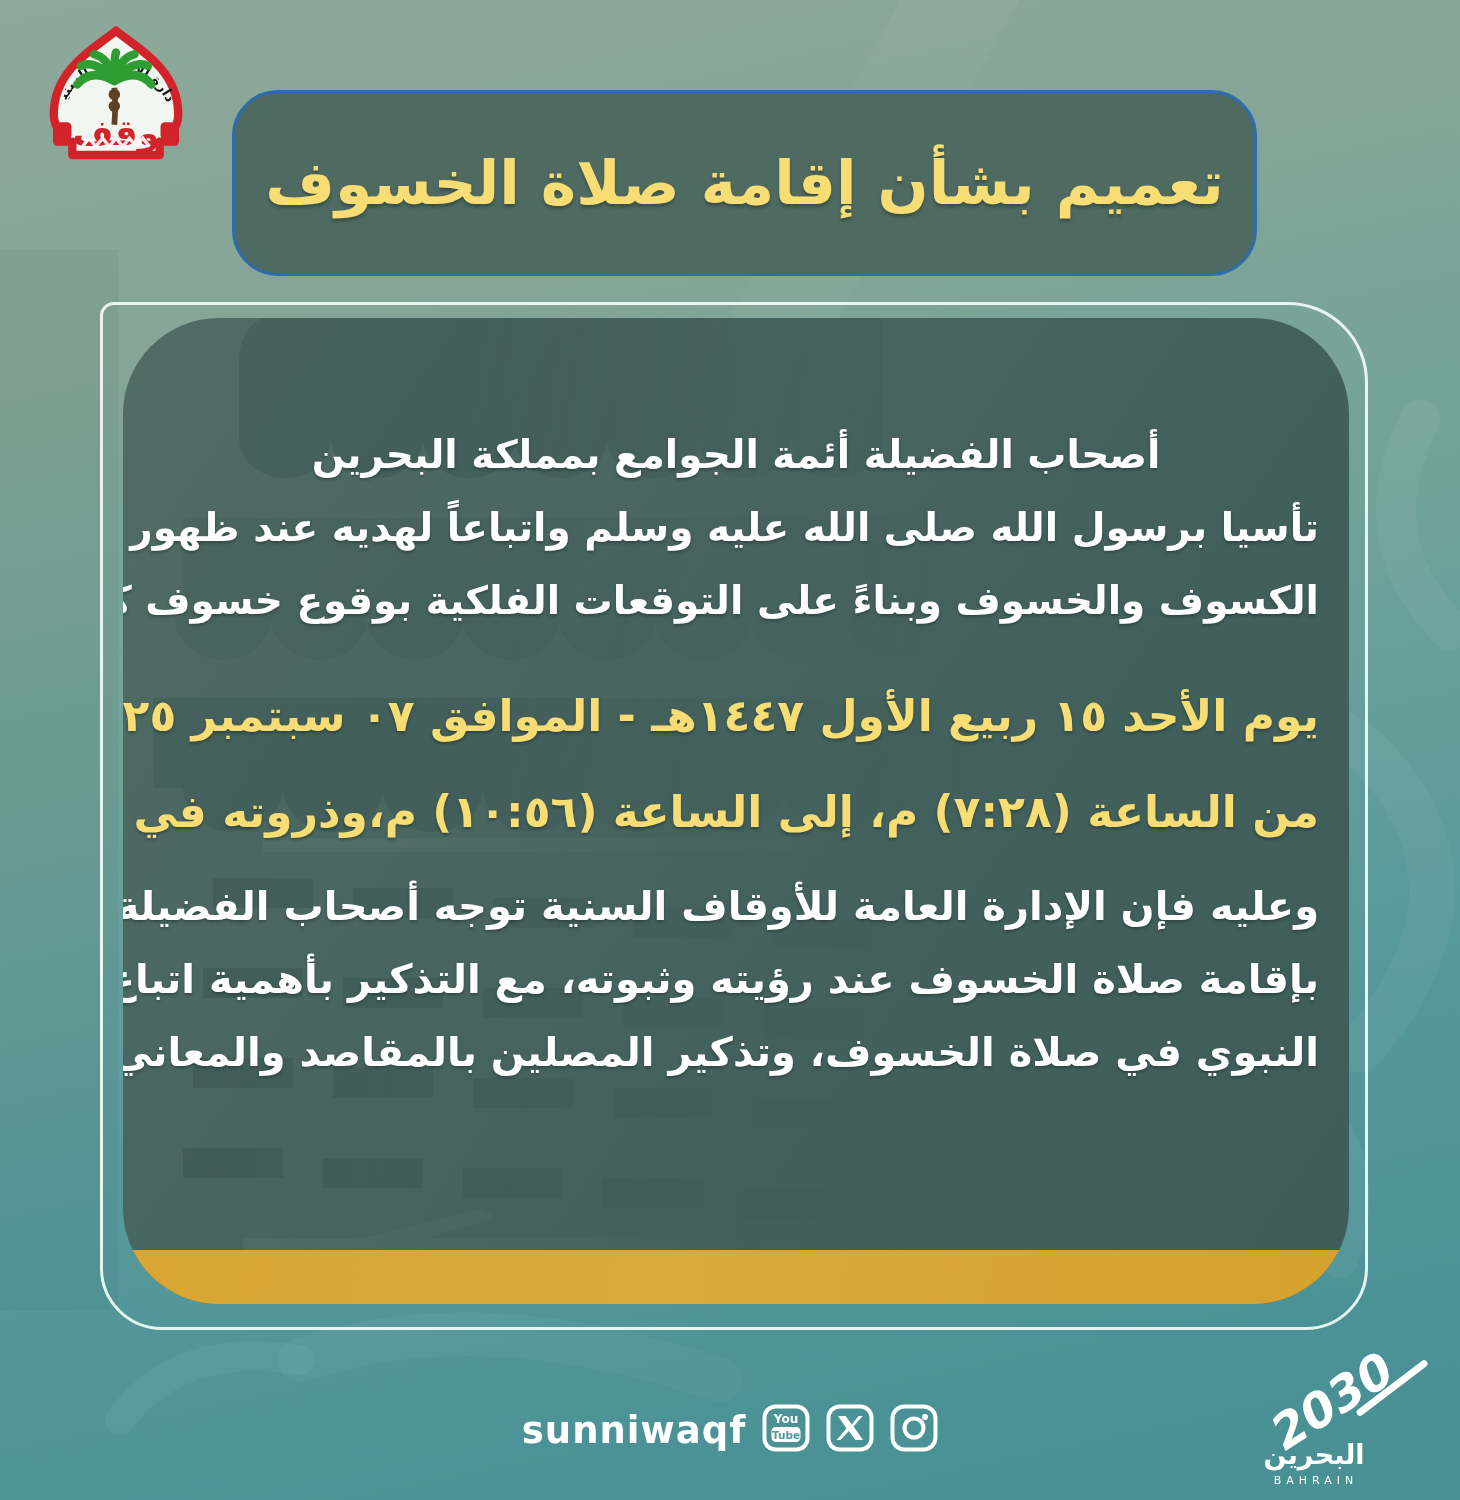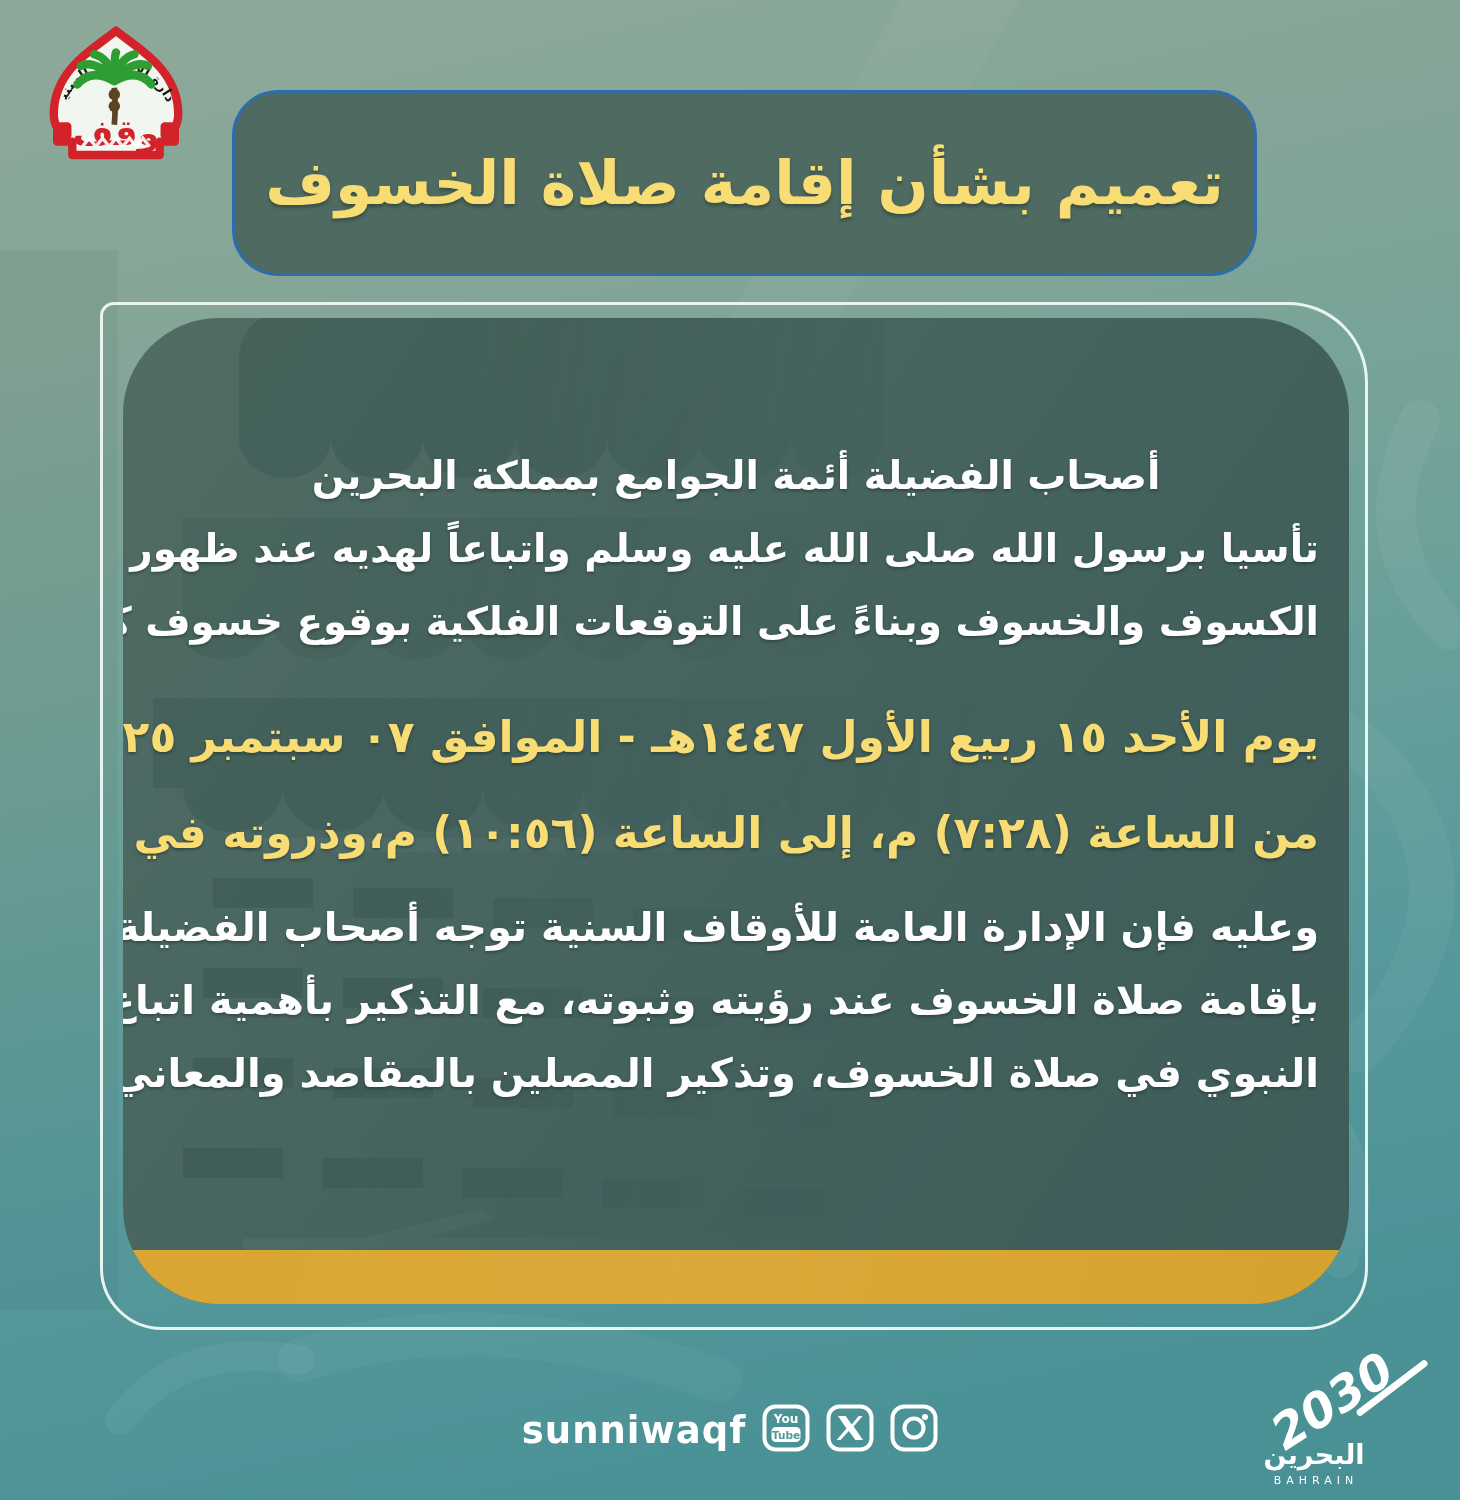--- a/index.html
+++ b/index.html
@@ -26,21 +26,21 @@
     border:3px solid rgba(238,249,246,.95);border-radius:14px 80px 62px 62px;
     box-sizing:border-box;pointer-events:none;}
 
   
   .card{position:absolute;left:123px;top:318px;width:1226px;height:986px;
     border-radius:96px;overflow:hidden;
     background:linear-gradient(125deg,#516c64 0%,#486560 38%,#415f5b 70%,#3e5c59 100%);}
   .mosque-ghost{position:absolute;left:0;top:0;opacity:.85;
     -webkit-mask-image:linear-gradient(100deg,#000 35%,rgba(0,0,0,.25) 70%,transparent 92%);
     mask-image:linear-gradient(100deg,#000 35%,rgba(0,0,0,.25) 70%,transparent 92%);}
-  .card-text{position:absolute;inset:0;text-align:center;direction:rtl;margin-top:21px;}
+  .card-text{position:absolute;inset:0;text-align:center;direction:rtl;}
   .block{position:absolute;left:30px;right:30px;}
   .block div{white-space:nowrap;}
   .intro{top:100px;line-height:73px;font-size:39px;font-weight:bold;color:#fdfefd;
     text-shadow:0 2px 3px rgba(15,30,27,.35);}
   .event{top:350px;line-height:96px;font-size:44px;font-weight:bold;color:#f8dc74;
     text-shadow:0 2px 3px rgba(15,30,27,.4);}
   .directive{top:552px;line-height:73px;font-size:40px;font-weight:bold;color:#fdfefd;
     text-shadow:0 2px 3px rgba(15,30,27,.35);}
   .gold-bar{position:absolute;left:0;right:0;bottom:0;height:54px;
     background:linear-gradient(100deg,#d9a633 0%,#dba93a 45%,#d6a22e 100%);}

